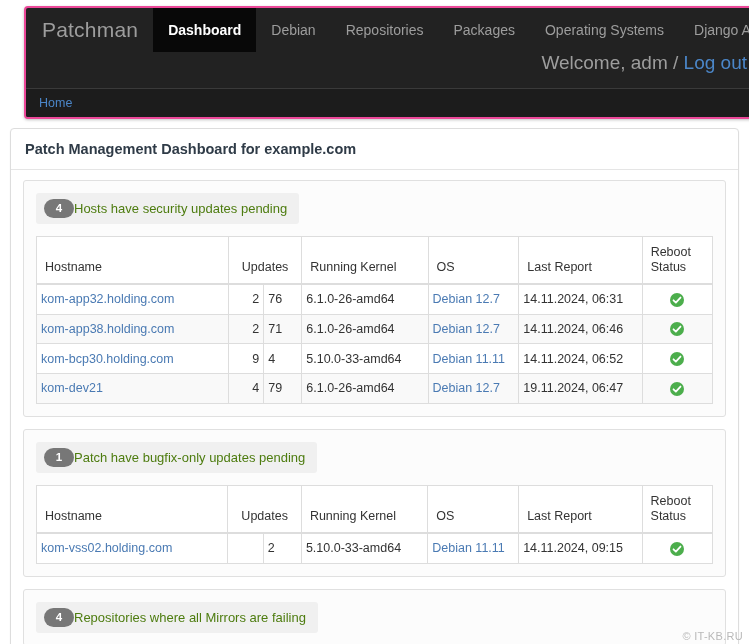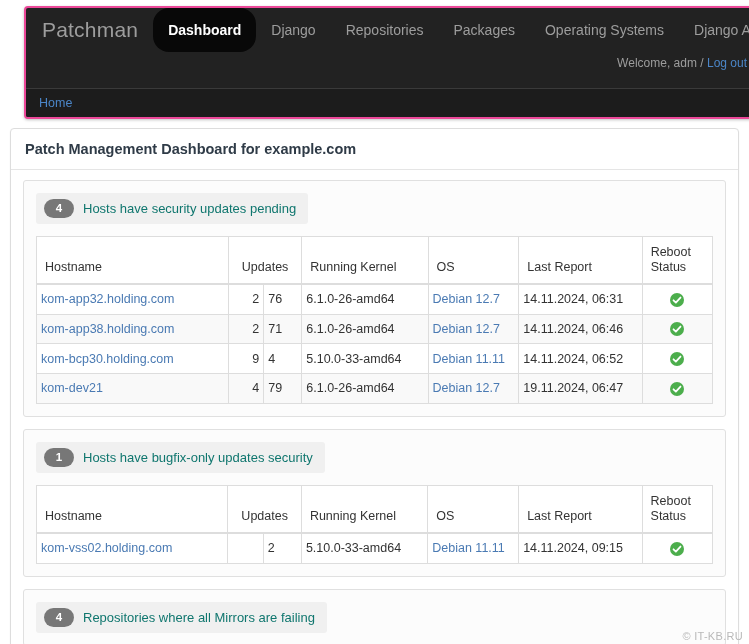--- a/index.html
+++ b/index.html
@@ -52,32 +52,31 @@
     font-size: 14px;
     line-height: 44px;
     padding: 0 15px;
     white-space: nowrap;
     cursor: pointer;
   }
   .nav-item.active {
     background: #080808;
     color: #ffffff;
     font-weight: bold;
-    border-radius: 16px;
   }
   .nav-row2 {
     height: 36px;
     display: flex;
     justify-content: flex-end;
     align-items: flex-start;
     padding-right: 16px;
   }
   .welcome {
     color: #9d9d9d;
-    font-size: 12px;
+    font-size: 19px;
     line-height: 22px;
     white-space: nowrap;
   }
   .welcome .sep { color: #9d9d9d; }
   .logout {
     color: #4b86c8;
     cursor: pointer;
     text-decoration: none;
   }
 
@@ -142,23 +141,23 @@
     padding: 3px 8px;
     border-radius: 10px;
     background: #777777;
     color: #ffffff;
     font-size: 11.5px;
     font-weight: bold;
     text-align: center;
     line-height: 13px;
   }
   .section-label {
-    margin-left: 9px;
+    margin-left: 0;
     font-size: 13px;
-    color: #0f766e;
+    color: #4d7c0f;
     white-space: nowrap;
   }
   .section-head.no-table { margin-bottom: 0; }
 
   
   table.hosts {
     width: 100%;
     border-collapse: collapse;
     font-size: 12.5px;
     border: 1px solid #dddddd;
@@ -229,21 +228,21 @@
   }
 </style>
 </head>
 <body>
 
 <div class="navbar">
   <div class="nav-row">
     <div class="brand">Patchman</div>
     <div class="nav-items">
       <div class="nav-item active">Dashboard</div>
-      <div class="nav-item">Django</div>
+      <div class="nav-item">Debian</div>
       <div class="nav-item">Repositories</div>
       <div class="nav-item">Packages</div>
       <div class="nav-item">Operating Systems</div>
       <div class="nav-item">Django Admin</div>
     </div>
   </div>
 
   <div class="nav-row2">
     <div class="welcome">
       <span>Welcome, adm</span>
@@ -342,21 +341,21 @@
               </span>
             </td>
           </tr>
         </tbody>
       </table>
     </div>
 
     <div class="section">
       <div class="section-head">
         <span class="badge">1</span>
-        <span class="section-label">Hosts have bugfix-only updates security</span>
+        <span class="section-label">Patch have bugfix-only updates pending</span>
       </div>
       <table class="hosts">
         <thead>
           <tr>
             <th class="col-host">Hostname</th>
             <th class="col-sec th-updates" colspan="2">Updates</th>
             <th class="col-kern">Running Kernel</th>
             <th class="col-os">OS</th>
             <th class="col-rep">Last Report</th>
             <th class="col-boot">Reboot Status</th>

